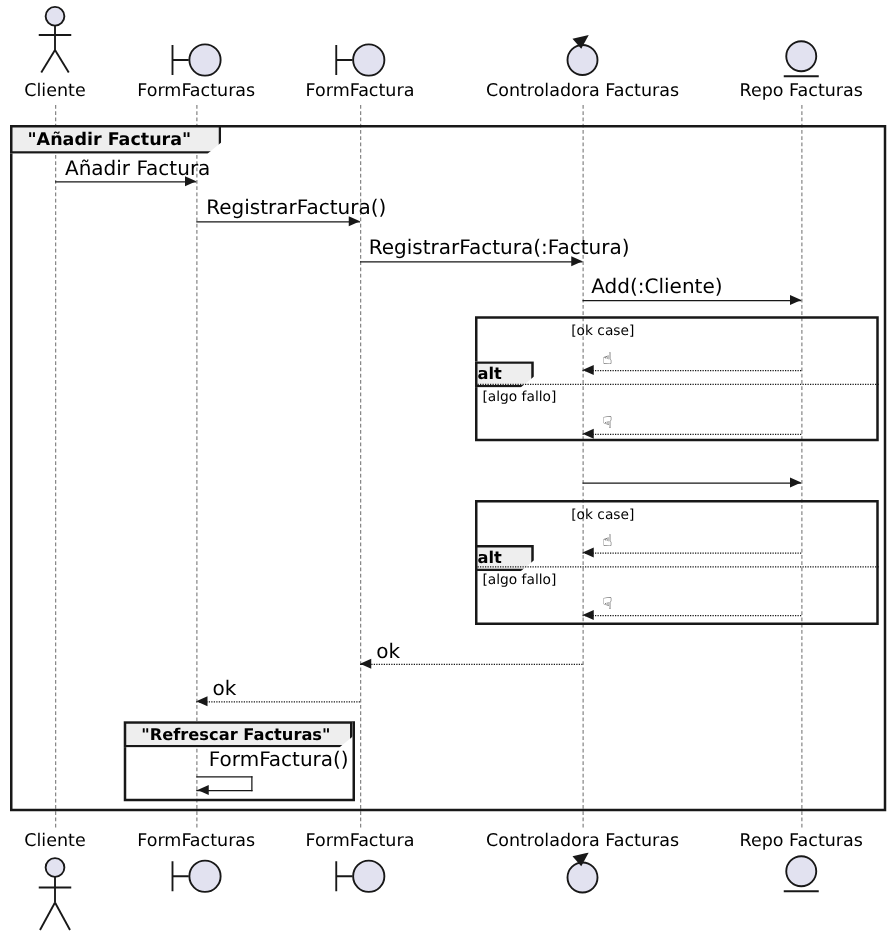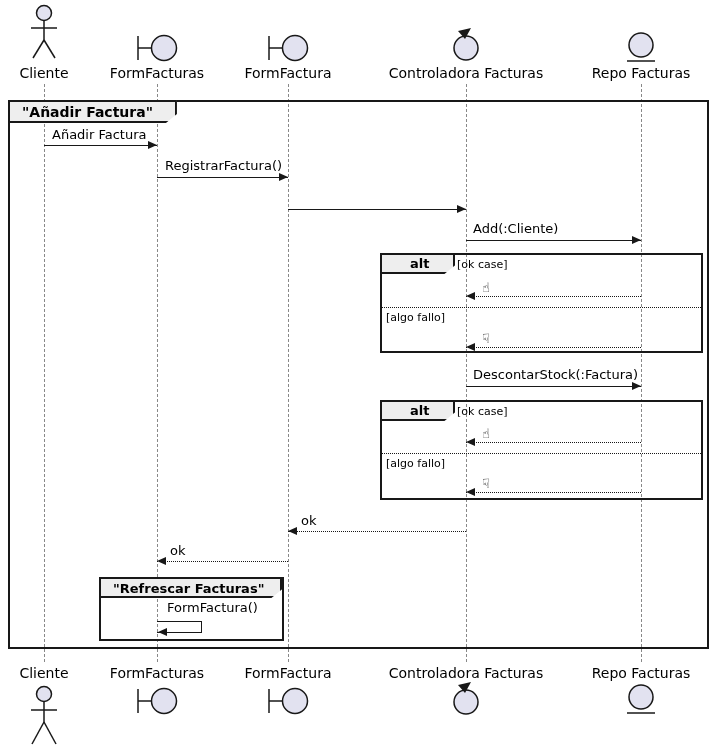--- a/index.html
+++ b/index.html
@@ -7,23 +7,23 @@
          font-family:"DejaVu Sans","Liberation Sans",sans-serif;color:#000;}
   .lifeline{position:absolute;top:84px;height:578px;width:0;border-left:1px dashed #888;}
   .plabel{position:absolute;top:64px;text-align:center;font-size:14px;line-height:18px;white-space:nowrap;}
   .plabel.bottom{top:664px;}
   .picon{position:absolute;}
   .frame{position:absolute;border:2px solid #181818;background:transparent;box-sizing:border-box;}
   .tab{position:absolute;background:#EEEEEE;border:2px solid #181818;box-sizing:border-box;
        font-weight:bold;font-size:13px;line-height:18px;white-space:nowrap;
        clip-path:polygon(0 0,100% 0,100% calc(100% - 9px),calc(100% - 11px) 100%,0 100%);}
   .tab.title{padding:1px 22px 0 12px;font-size:14px;}
-  .tab.op{padding:0 24px 0 28px;}
+  .tab.op{padding:0 24px 0 0;margin-top:36px;}
   .guard{position:absolute;font-weight:normal;font-size:11px;line-height:13px;white-space:nowrap;}
-  .msg-label{position:absolute;font-size:13px;line-height:16px;white-space:nowrap;}
+  .msg-label{position:absolute;font-size:16px;line-height:16px;white-space:nowrap;}
   .mline{position:absolute;height:0;border-top:1px solid #181818;}
   .mline.ret{border-top:1px dotted #181818;}
   .divider{position:absolute;height:0;border-top:1px dotted #181818;}
   .arrow-r{position:absolute;width:0;height:0;border-top:4px solid transparent;
            border-bottom:4px solid transparent;border-left:9px solid #181818;}
   .arrow-l{position:absolute;width:0;height:0;border-top:4px solid transparent;
            border-bottom:4px solid transparent;border-right:9px solid #181818;}
   .hand{position:absolute;font-size:13px;line-height:14px;color:#181818;}
   .selfloop{position:absolute;border:1px solid #181818;border-left:none;box-sizing:border-box;}
 </style>
@@ -74,40 +74,40 @@
   <div class="tab title" style="left:8px;top:100px;height:23px">"Añadir Factura"</div>
 
   <div class="msg-label" style="left:52px;top:127px">Añadir Factura</div>
   <div class="mline" style="left:44px;top:145px;width:113px"></div>
   <div class="arrow-r" style="left:148px;top:141px"></div>
 
   <div class="msg-label" style="left:165px;top:158px">RegistrarFactura()</div>
   <div class="mline" style="left:157px;top:177px;width:131px"></div>
   <div class="arrow-r" style="left:279px;top:173px"></div>
 
+  <div class="msg-label" style="left:295px;top:190px">RegistrarFactura(:Factura)</div>
   <div class="mline" style="left:288px;top:209px;width:178px"></div>
   <div class="arrow-r" style="left:457px;top:205px"></div>
 
   <div class="msg-label" style="left:473px;top:221px">Add(:Cliente)</div>
   <div class="mline" style="left:466px;top:240px;width:175px"></div>
   <div class="arrow-r" style="left:632px;top:236px"></div>
 
   <div class="frame" style="left:380px;top:253px;width:323px;height:100px"></div>
   <div class="tab op" style="left:380px;top:253px;height:21px">alt</div>
   <div class="guard" style="left:457px;top:258px">[ok case]</div>
   <div class="hand" style="left:482px;top:281px">☝</div>
   <div class="mline ret" style="left:466px;top:296px;width:175px"></div>
   <div class="arrow-l" style="left:466px;top:292px"></div>
   <div class="divider" style="left:380px;top:307px;width:323px"></div>
   <div class="guard" style="left:386px;top:311px">[algo fallo]</div>
   <div class="hand" style="left:482px;top:332px">☟</div>
   <div class="mline ret" style="left:466px;top:347px;width:175px"></div>
   <div class="arrow-l" style="left:466px;top:343px"></div>
 
-  <div class="msg-label" style="left:473px;top:367px">DescontarStock(:Factura)</div>
   <div class="mline" style="left:466px;top:386px;width:175px"></div>
   <div class="arrow-r" style="left:632px;top:382px"></div>
 
   <div class="frame" style="left:380px;top:400px;width:323px;height:100px"></div>
   <div class="tab op" style="left:380px;top:400px;height:21px">alt</div>
   <div class="guard" style="left:457px;top:405px">[ok case]</div>
   <div class="hand" style="left:482px;top:427px">☝</div>
   <div class="mline ret" style="left:466px;top:442px;width:175px"></div>
   <div class="arrow-l" style="left:466px;top:438px"></div>
   <div class="divider" style="left:380px;top:453px;width:323px"></div>

